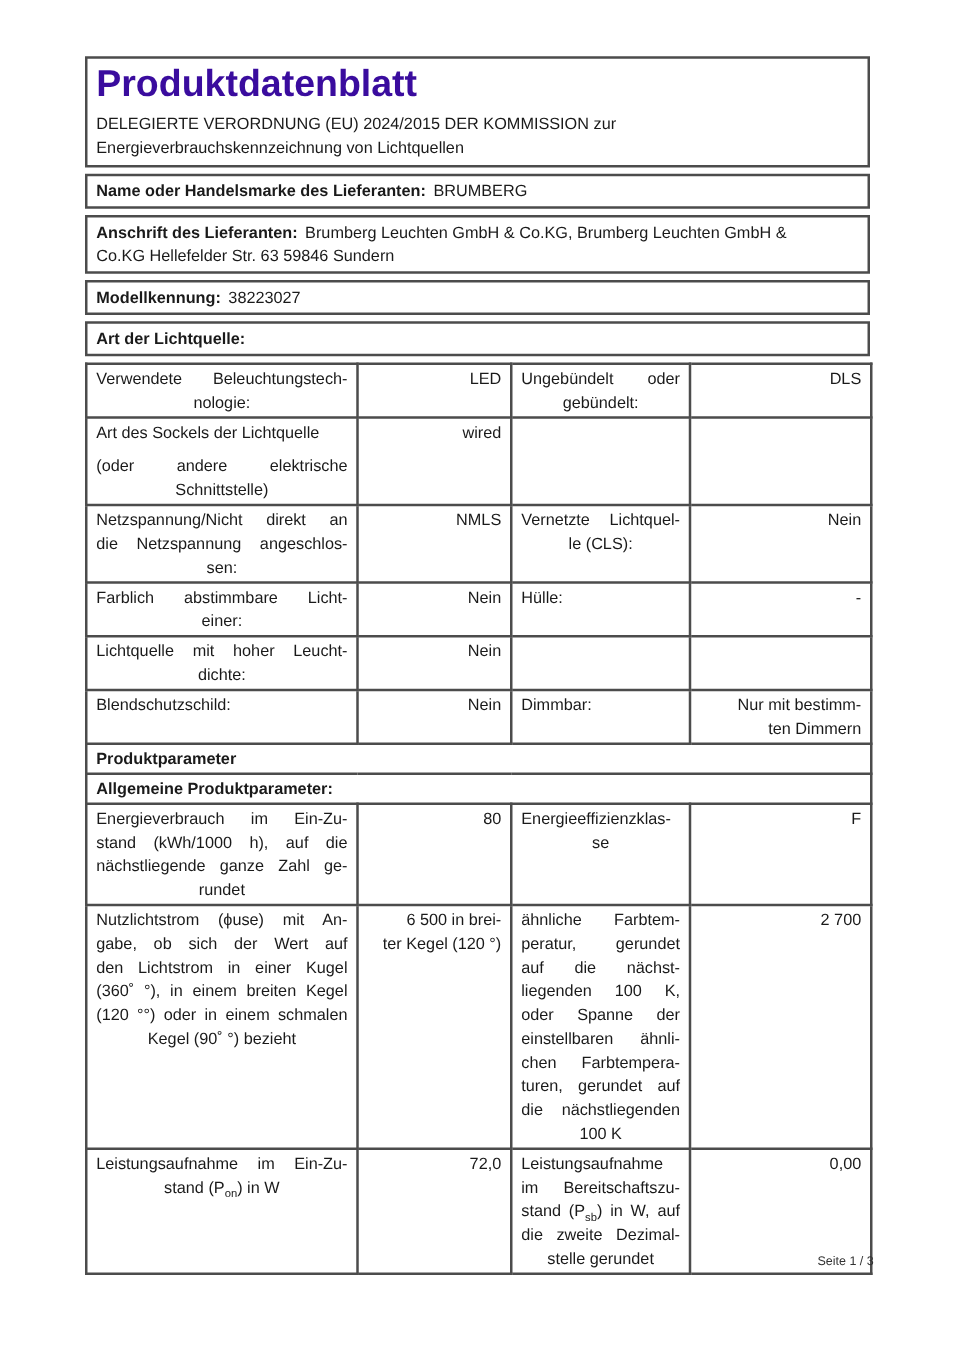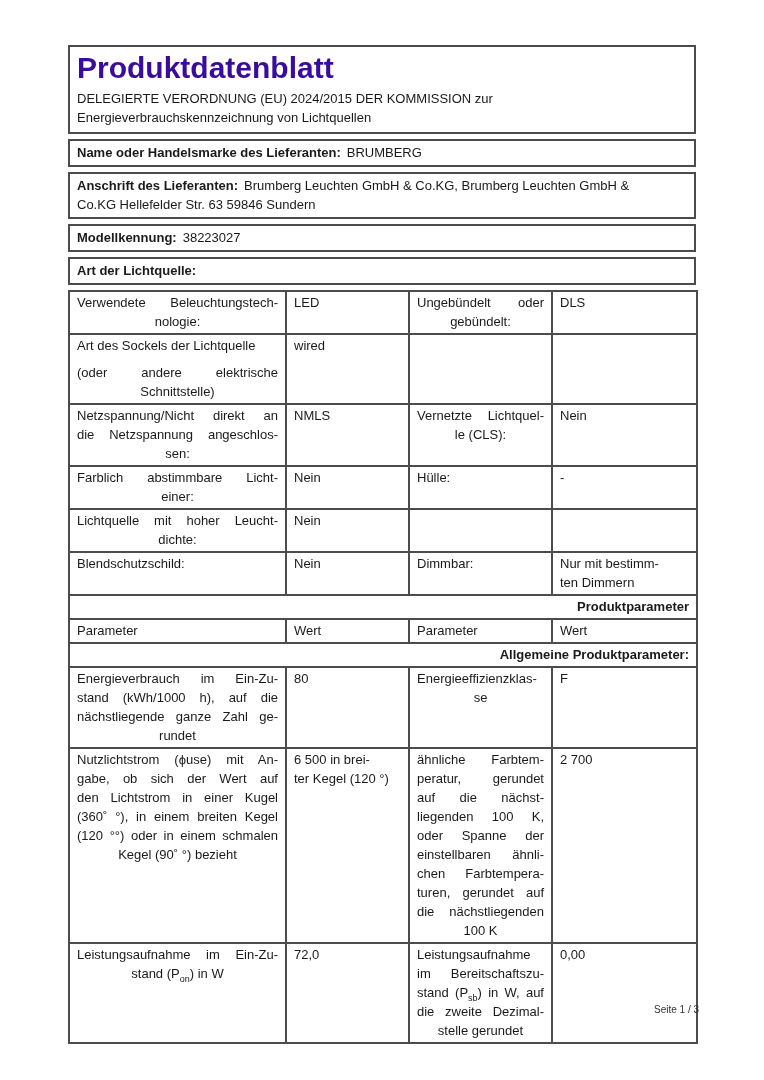--- a/index.html
+++ b/index.html
@@ -37,24 +37,24 @@
     width: 628px;
     font-size: 13px;
     line-height: 19px;
   }
   table.ptable td {
     border: 2px solid #4c4c4c;
     vertical-align: top;
     padding: 1px 7px 2px 7px;
     overflow: hidden;
   }
-  .val { text-align: left; white-space: pre-line; }
+  .val { text-align: right; white-space: pre-line; }
   .jline { text-align: justify; text-align-last: justify; }
   .jlast { text-align: center; }
-  .sec { text-align: right; font-weight: bold; }
+  .sec { text-align: left; font-weight: bold; }
   .p2 { margin-top: 8px; }
   sub { font-size: 9px; line-height: 0; vertical-align: sub; }
 
   .footer {
     position: absolute;
     right: 65px;
     top: 1004px;
     font-size: 10px;
     color: #333333;
   }
@@ -153,26 +153,20 @@
       </tr>
       <tr>
         <td>Blendschutzschild:</td>
         <td class="val">Nein</td>
         <td>Dimmbar:</td>
         <td class="val">Nur mit bestimm-
 ten Dimmern</td>
       </tr>
       <tr>
         <td class="sec" colspan="4">Produktparameter</td>
-      </tr>
-      <tr>
-        <td>Parameter</td>
-        <td>Wert</td>
-        <td>Parameter</td>
-        <td>Wert</td>
       </tr>
       <tr>
         <td class="sec" colspan="4">Allgemeine Produktparameter:</td>
       </tr>
       <tr>
         <td>
               <div class="jline">Energieverbrauch im Ein-Zu-</div>
               <div class="jline">stand (kWh/1000 h), auf die</div>
               <div class="jline">nächstliegende ganze Zahl ge-</div>
               <div class="jlast">rundet</div>

